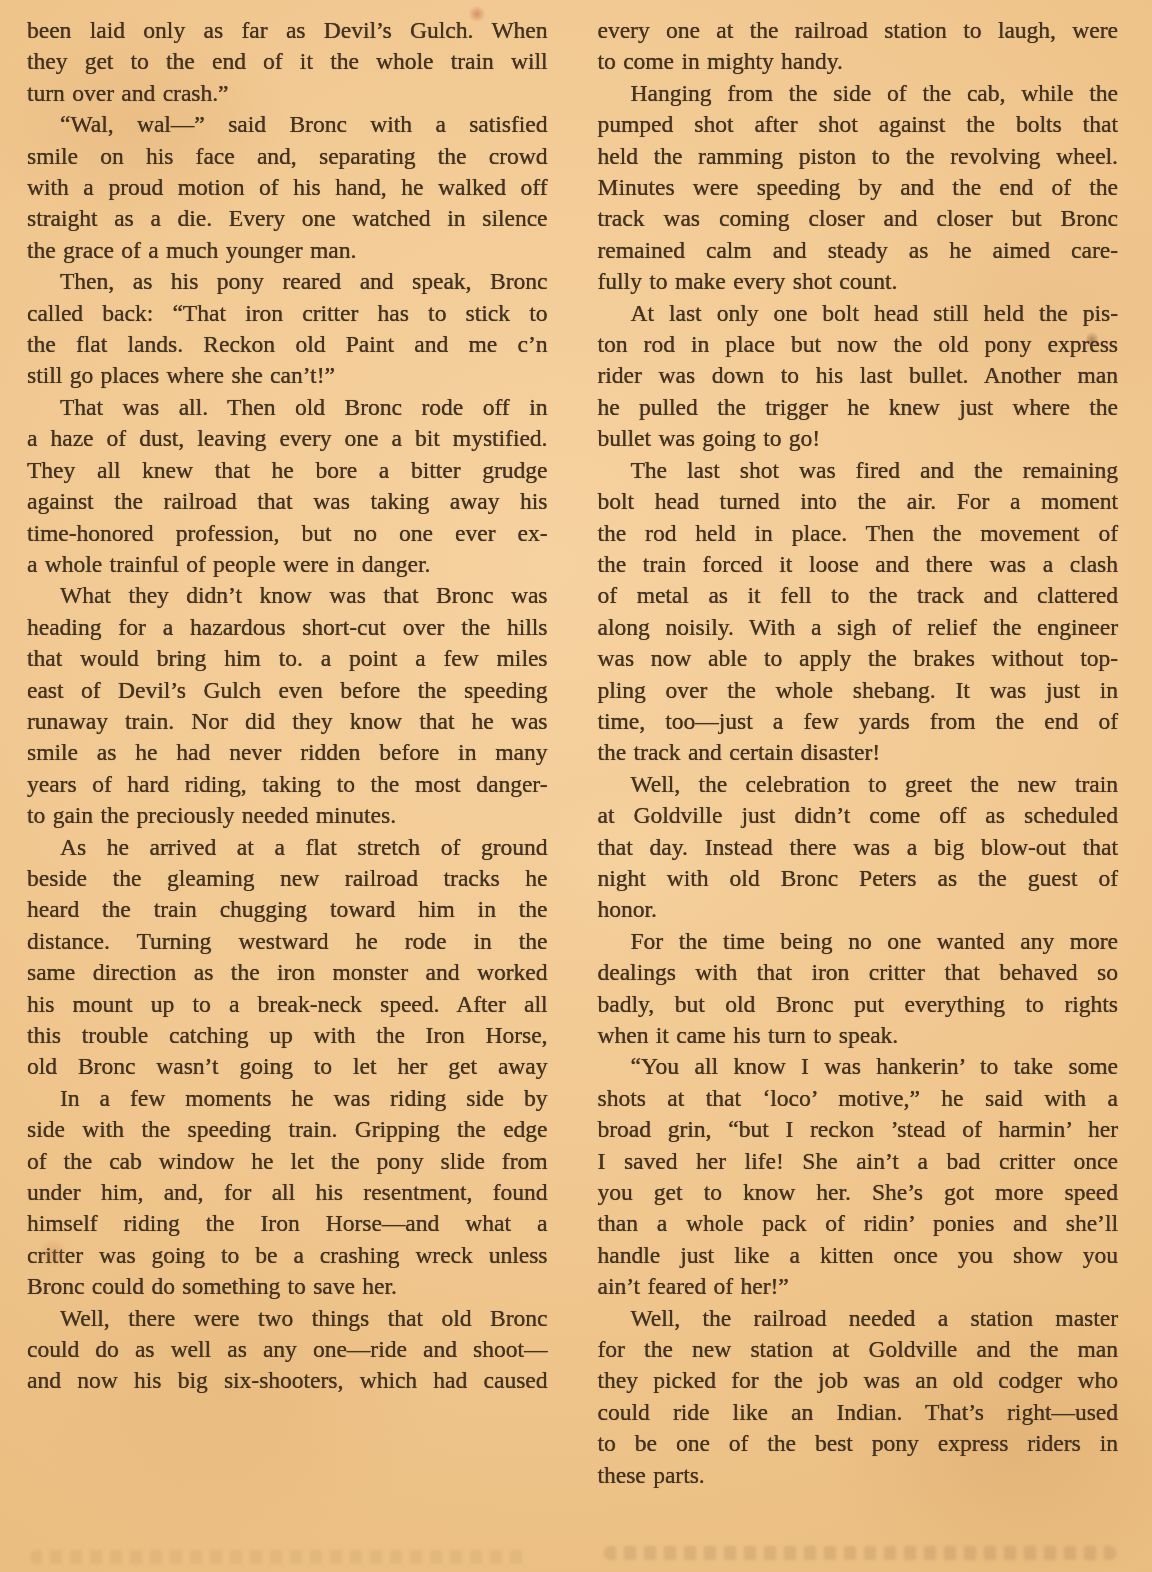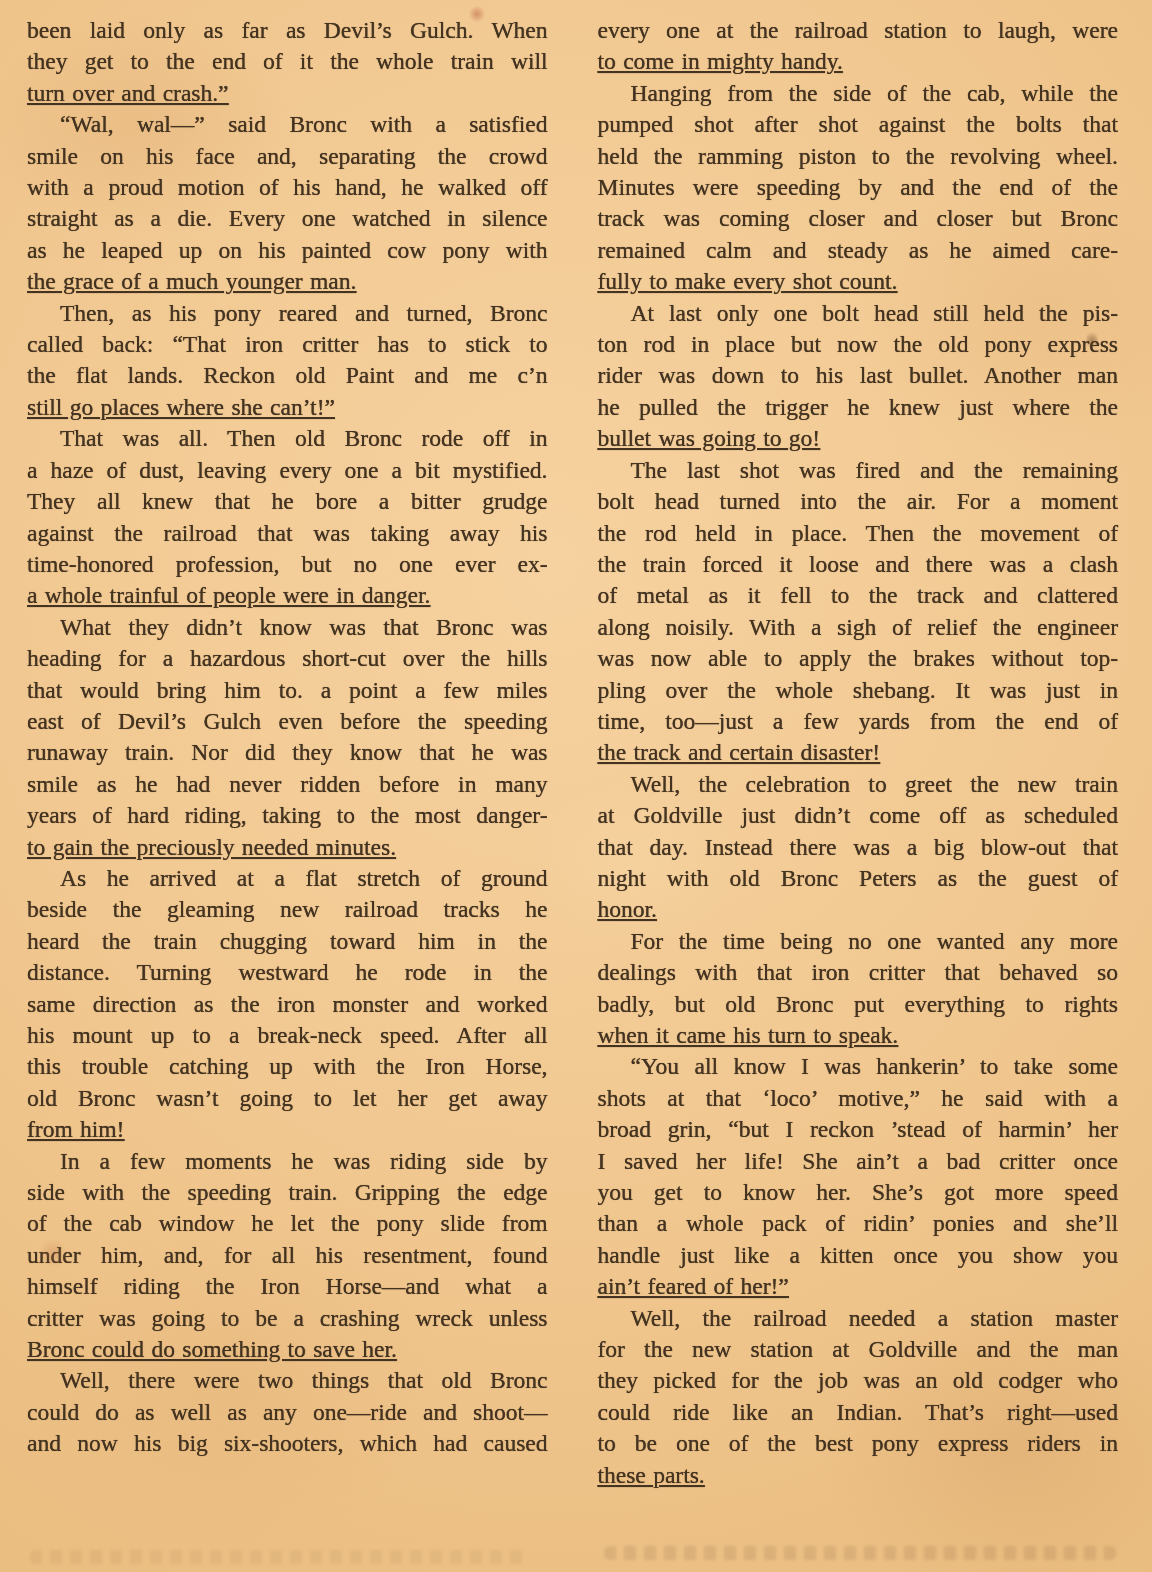--- a/index.html
+++ b/index.html
@@ -79,43 +79,42 @@
     font-size: 23.5px;
     line-height: 31.4px;
     color: #443320;
     text-shadow: 0 0 0.7px rgba(64,48,30,0.85), 0.4px 0.4px 0 rgba(64,48,30,0.25);
     word-spacing: 1.5px;
     text-align: justify;
     text-align-last: justify;
     white-space: normal;
   }
   .line.first { text-indent: 33px; }
-  .line.plast { text-align-last: left; text-decoration: underline; }
+  .line.plast { text-align-last: left; }
 </style>
 </head>
 <body>
 
 <div class="paper">
   <div class="columns">
     <div class="column">
         <div class="paragraph">
           <div class="line">been laid only as far as Devil’s Gulch. When</div>
           <div class="line">they get to the end of it the whole train will</div>
           <div class="line plast">turn over and crash.”</div>
         </div>
         <div class="paragraph">
           <div class="line first">“Wal, wal—” said Bronc with a satisfied</div>
           <div class="line">smile on his face and, separating the crowd</div>
           <div class="line">with a proud motion of his hand, he walked off</div>
           <div class="line">straight as a die. Every one watched in silence</div>
-          <div class="line">as he leaped up on his painted cow pony with</div>
           <div class="line plast">the grace of a much younger man.</div>
         </div>
         <div class="paragraph">
-          <div class="line first">Then, as his pony reared and turned, Bronc</div>
+          <div class="line first">Then, as his pony reared and speak, Bronc</div>
           <div class="line">called back: “That iron critter has to stick to</div>
           <div class="line">the flat lands. Reckon old Paint and me c’n</div>
           <div class="line plast">still go places where she can’t!”</div>
         </div>
         <div class="paragraph">
           <div class="line first">That was all. Then old Bronc rode off in</div>
           <div class="line">a haze of dust, leaving every one a bit mystified.</div>
           <div class="line">They all knew that he bore a bitter grudge</div>
           <div class="line">against the railroad that was taking away his</div>
           <div class="line">time-honored profession, but no one ever ex-</div>
@@ -133,21 +132,20 @@
         </div>
         <div class="paragraph">
           <div class="line first">As he arrived at a flat stretch of ground</div>
           <div class="line">beside the gleaming new railroad tracks he</div>
           <div class="line">heard the train chugging toward him in the</div>
           <div class="line">distance. Turning westward he rode in the</div>
           <div class="line">same direction as the iron monster and worked</div>
           <div class="line">his mount up to a break-neck speed. After all</div>
           <div class="line">this trouble catching up with the Iron Horse,</div>
           <div class="line">old Bronc wasn’t going to let her get away</div>
-          <div class="line plast">from him!</div>
         </div>
         <div class="paragraph">
           <div class="line first">In a few moments he was riding side by</div>
           <div class="line">side with the speeding train. Gripping the edge</div>
           <div class="line">of the cab window he let the pony slide from</div>
           <div class="line">under him, and, for all his resentment, found</div>
           <div class="line">himself riding the Iron Horse—and what a</div>
           <div class="line">critter was going to be a crashing wreck unless</div>
           <div class="line plast">Bronc could do something to save her.</div>
         </div>

